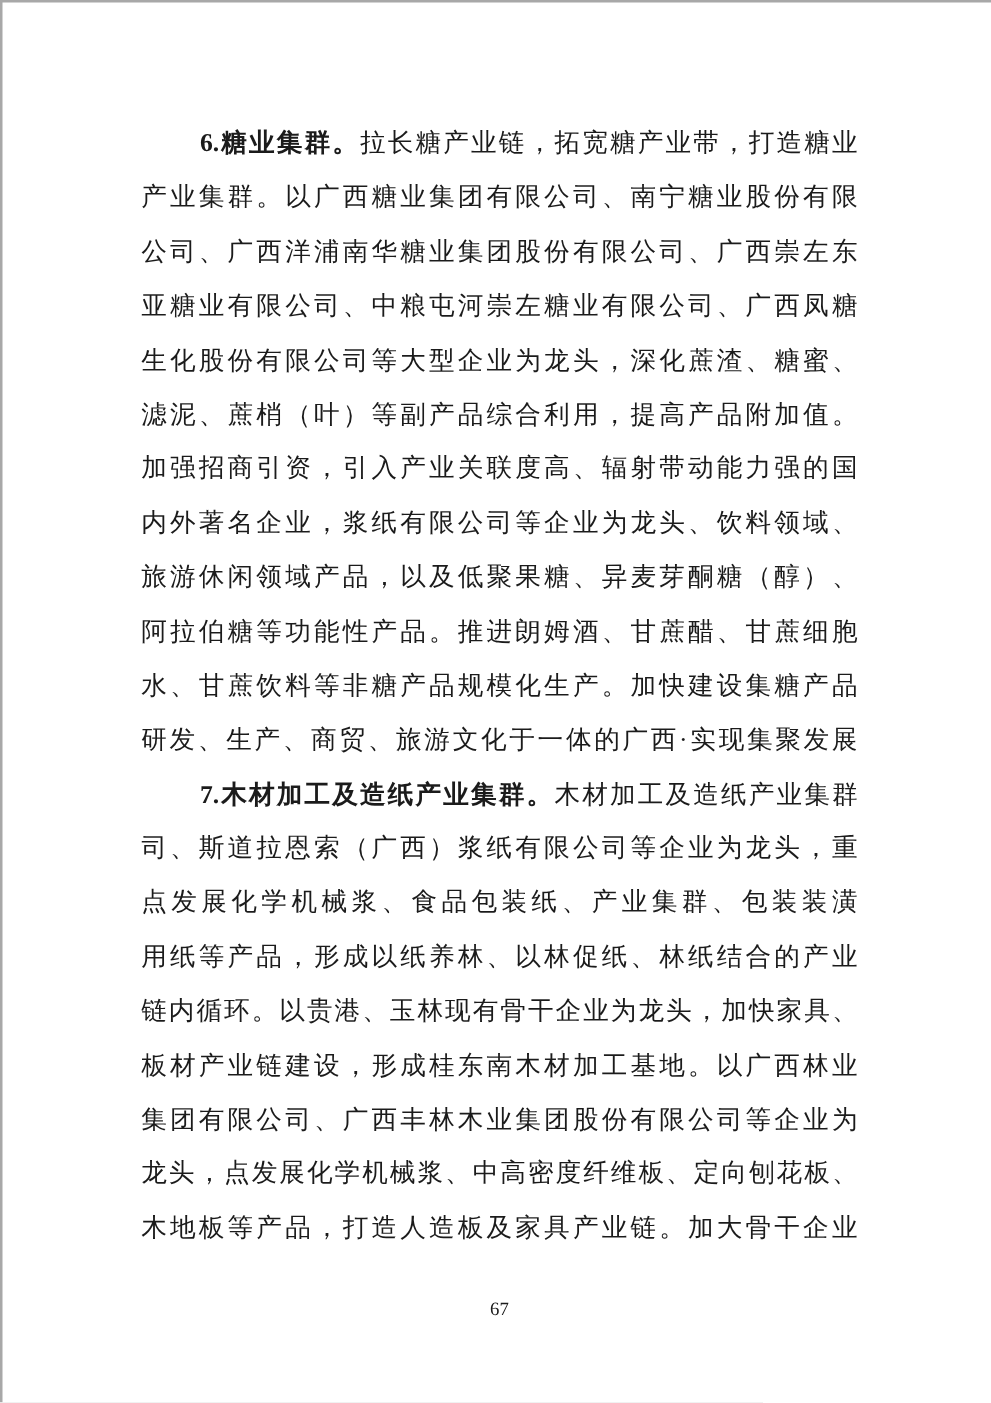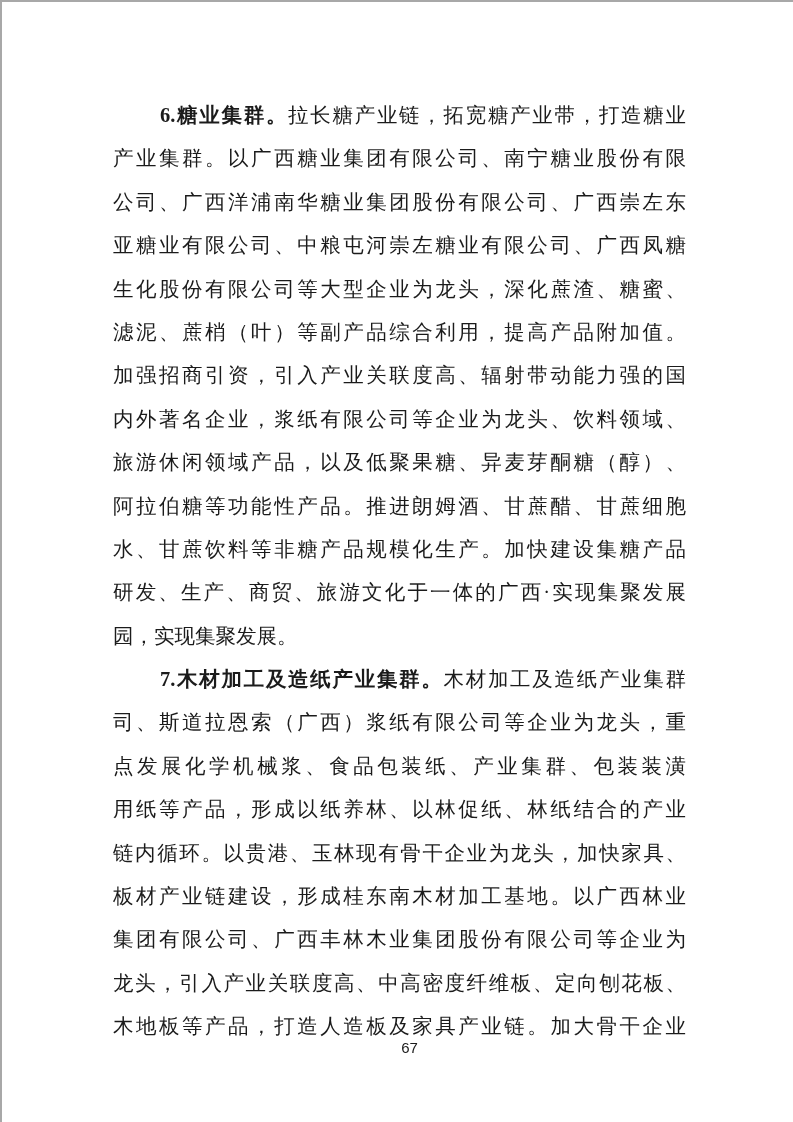--- a/index.html
+++ b/index.html
@@ -39,28 +39,28 @@
     overflow: hidden;
     white-space: normal;
   }
   .line.indent { text-indent: 47px; }
   .line.para-end { text-align-last: left; -moz-text-align-last: left; }
   .seg { font-weight: normal; }
   .seg.bold { font-weight: bold; }
 
   .page-number {
     position: absolute;
-    left: 123px;
+    left: 113px;
     top: 1038px;
     width: 573px;
     text-align: center;
     font-size: 15px;
     line-height: 20px;
     color: var(--text);
-    font-family: Liberation Sans, sans-serif;
+    font-family: Liberation Serif, serif;
   }
 </style>
 </head>
 <body>
 
 <div class="page">
   <div class="edge top"></div>
   <div class="edge left"></div>
 
   <div class="text-block">
@@ -70,26 +70,25 @@
       <div class="line"><span class="seg">公司、广西洋浦南华糖业集团股份有限公司、广西崇左东</span></div>
       <div class="line"><span class="seg">亚糖业有限公司、中粮屯河崇左糖业有限公司、广西凤糖</span></div>
       <div class="line"><span class="seg">生化股份有限公司等大型企业为龙头，深化蔗渣、糖蜜、</span></div>
       <div class="line"><span class="seg">滤泥、蔗梢（叶）等副产品综合利用，提高产品附加值。</span></div>
       <div class="line"><span class="seg">加强招商引资，引入产业关联度高、辐射带动能力强的国</span></div>
       <div class="line"><span class="seg">内外著名企业，浆纸有限公司等企业为龙头、饮料领域、</span></div>
       <div class="line"><span class="seg">旅游休闲领域产品，以及低聚果糖、异麦芽酮糖（醇）、</span></div>
       <div class="line"><span class="seg">阿拉伯糖等功能性产品。推进朗姆酒、甘蔗醋、甘蔗细胞</span></div>
       <div class="line"><span class="seg">水、甘蔗饮料等非糖产品规模化生产。加快建设集糖产品</span></div>
       <div class="line"><span class="seg">研发、生产、商贸、旅游文化于一体的广西·实现集聚发展</span></div>
-      <div class="line para-end"><span class="seg">园，实现集聚发展。</span></div>
       <div class="line indent"><span class="seg bold">7.木材加工及造纸产业集群。</span><span class="seg">木材加工及造纸产业集群</span></div>
       <div class="line"><span class="seg">司、斯道拉恩索（广西）浆纸有限公司等企业为龙头，重</span></div>
       <div class="line"><span class="seg">点发展化学机械浆、食品包装纸、产业集群、包装装潢</span></div>
       <div class="line"><span class="seg">用纸等产品，形成以纸养林、以林促纸、林纸结合的产业</span></div>
       <div class="line"><span class="seg">链内循环。以贵港、玉林现有骨干企业为龙头，加快家具、</span></div>
       <div class="line"><span class="seg">板材产业链建设，形成桂东南木材加工基地。以广西林业</span></div>
       <div class="line"><span class="seg">集团有限公司、广西丰林木业集团股份有限公司等企业为</span></div>
-      <div class="line"><span class="seg">龙头，引入产业关联度高、中高密度纤维板、定向刨花板、</span></div>
+      <div class="line"><span class="seg">龙头，点发展化学机械浆、中高密度纤维板、定向刨花板、</span></div>
       <div class="line"><span class="seg">木地板等产品，打造人造板及家具产业链。加大骨干企业</span></div>
     </div>
 
   <div class="page-number">67</div>
 </div>
 
 </body></html>

